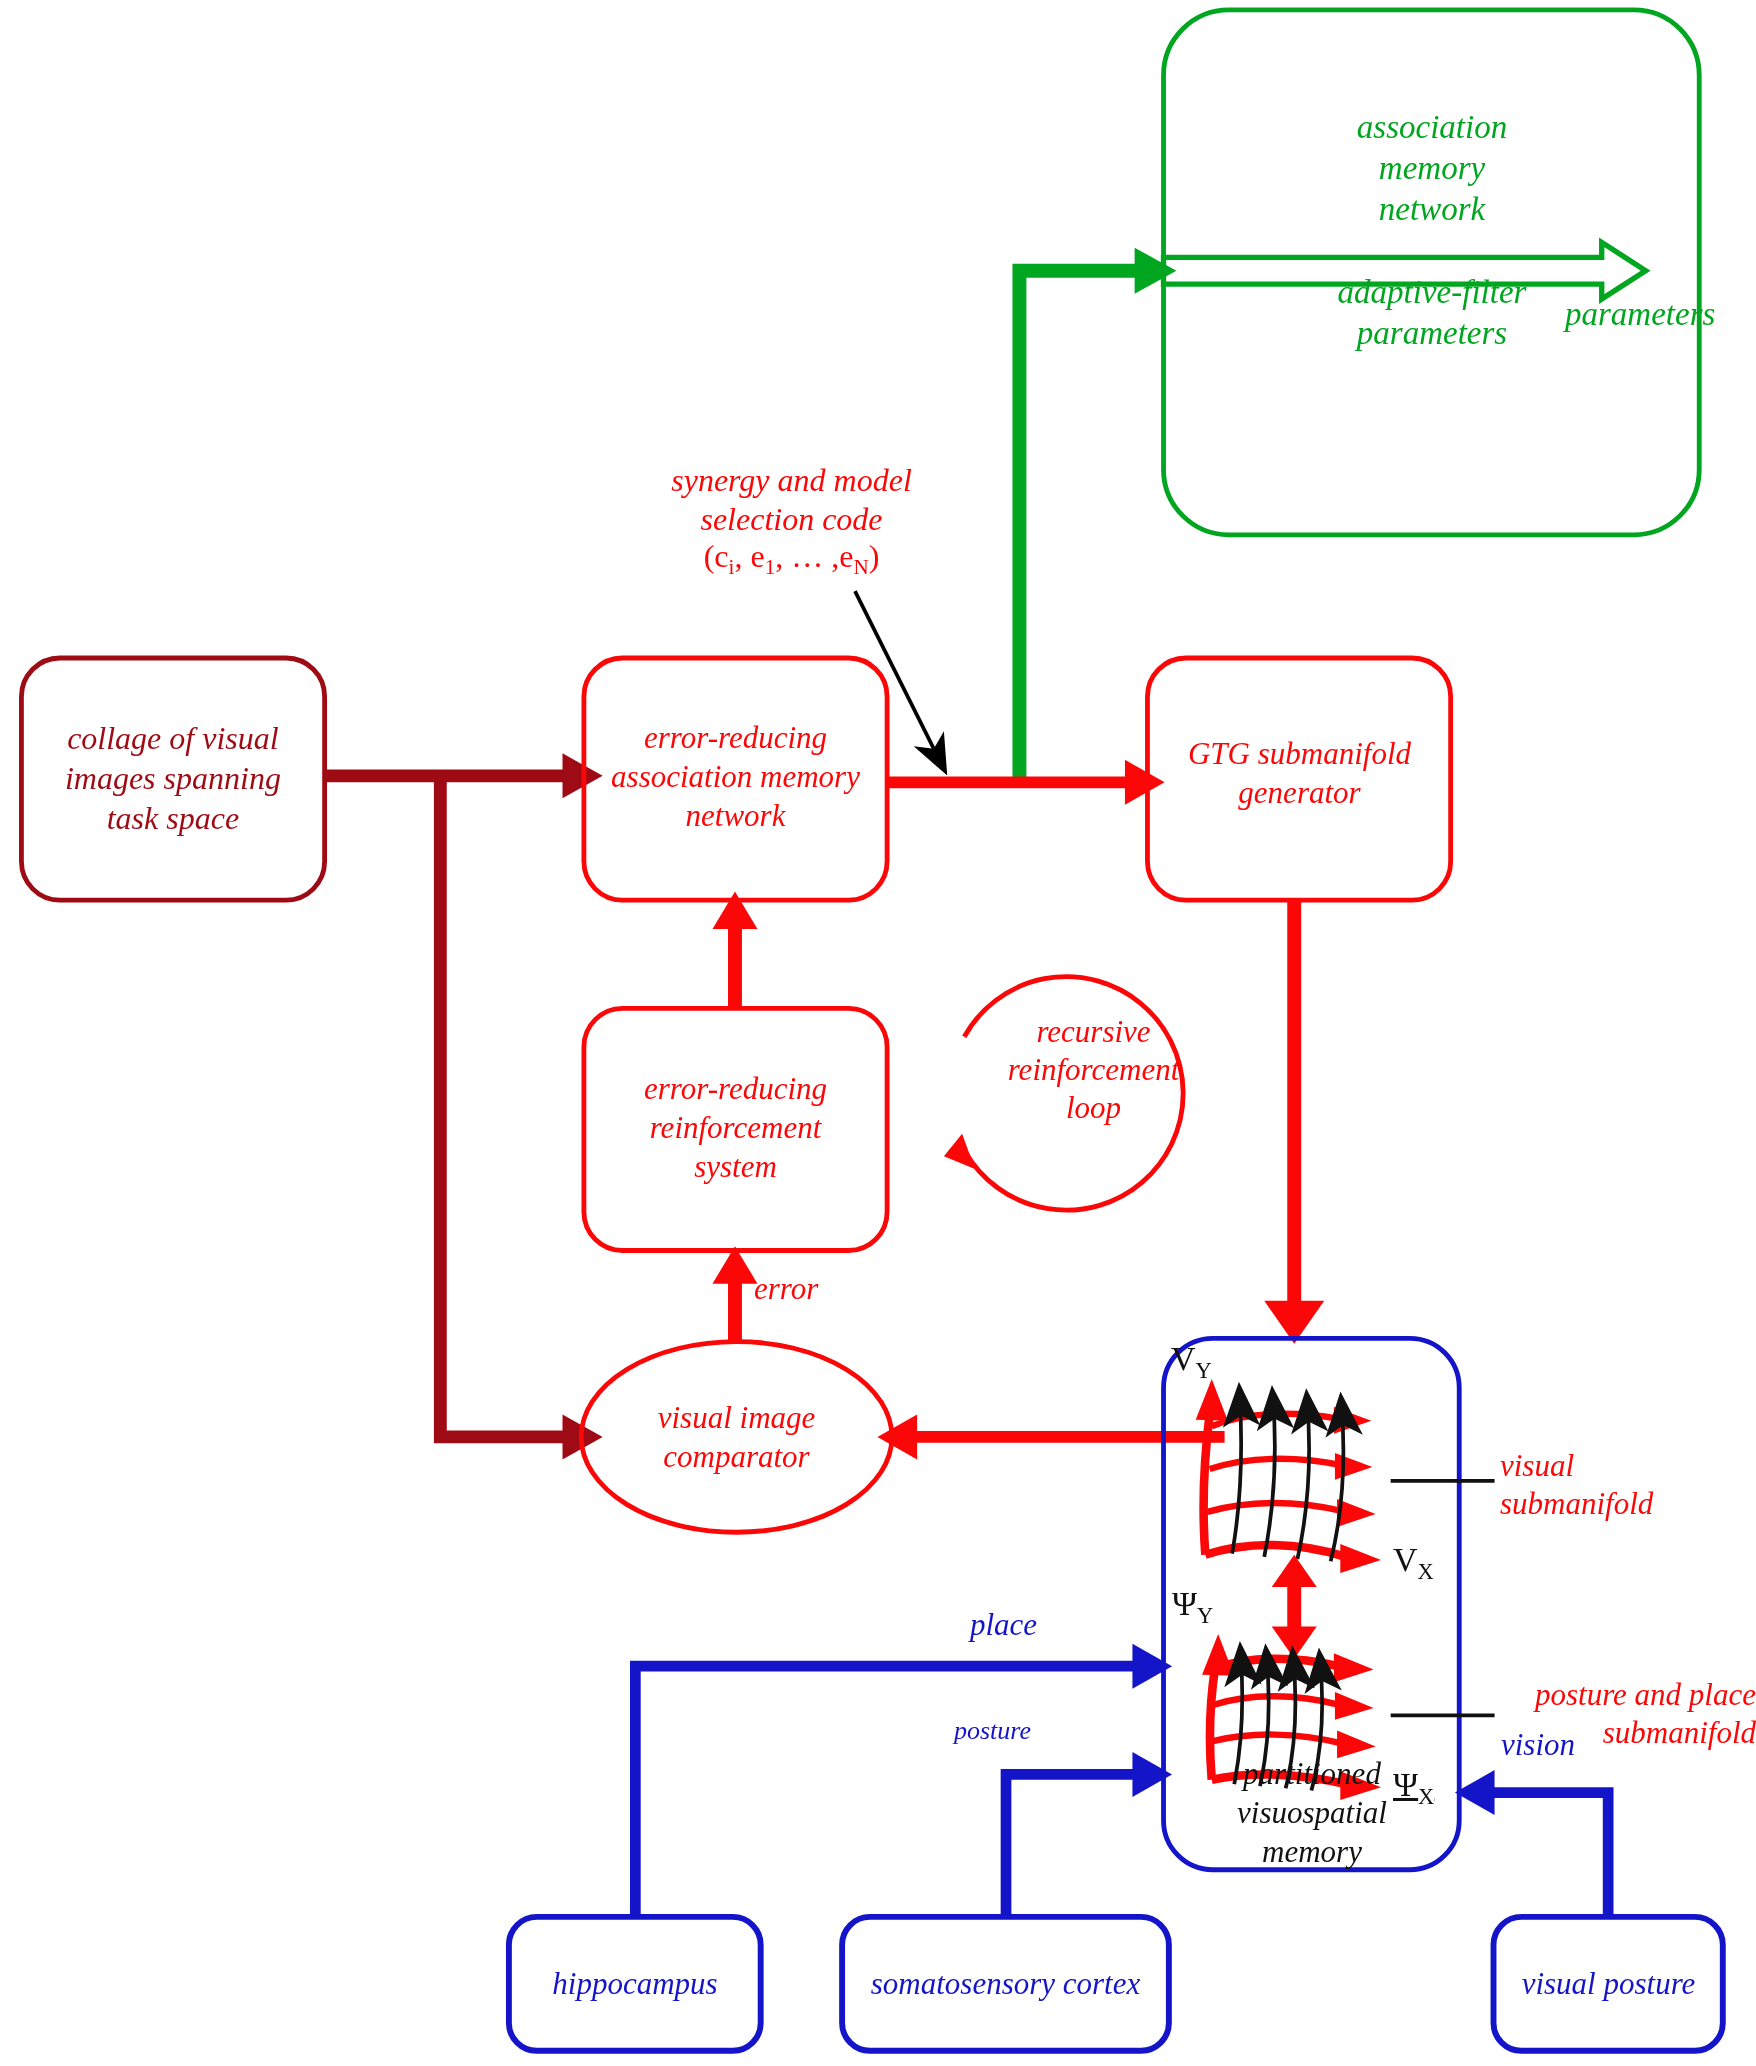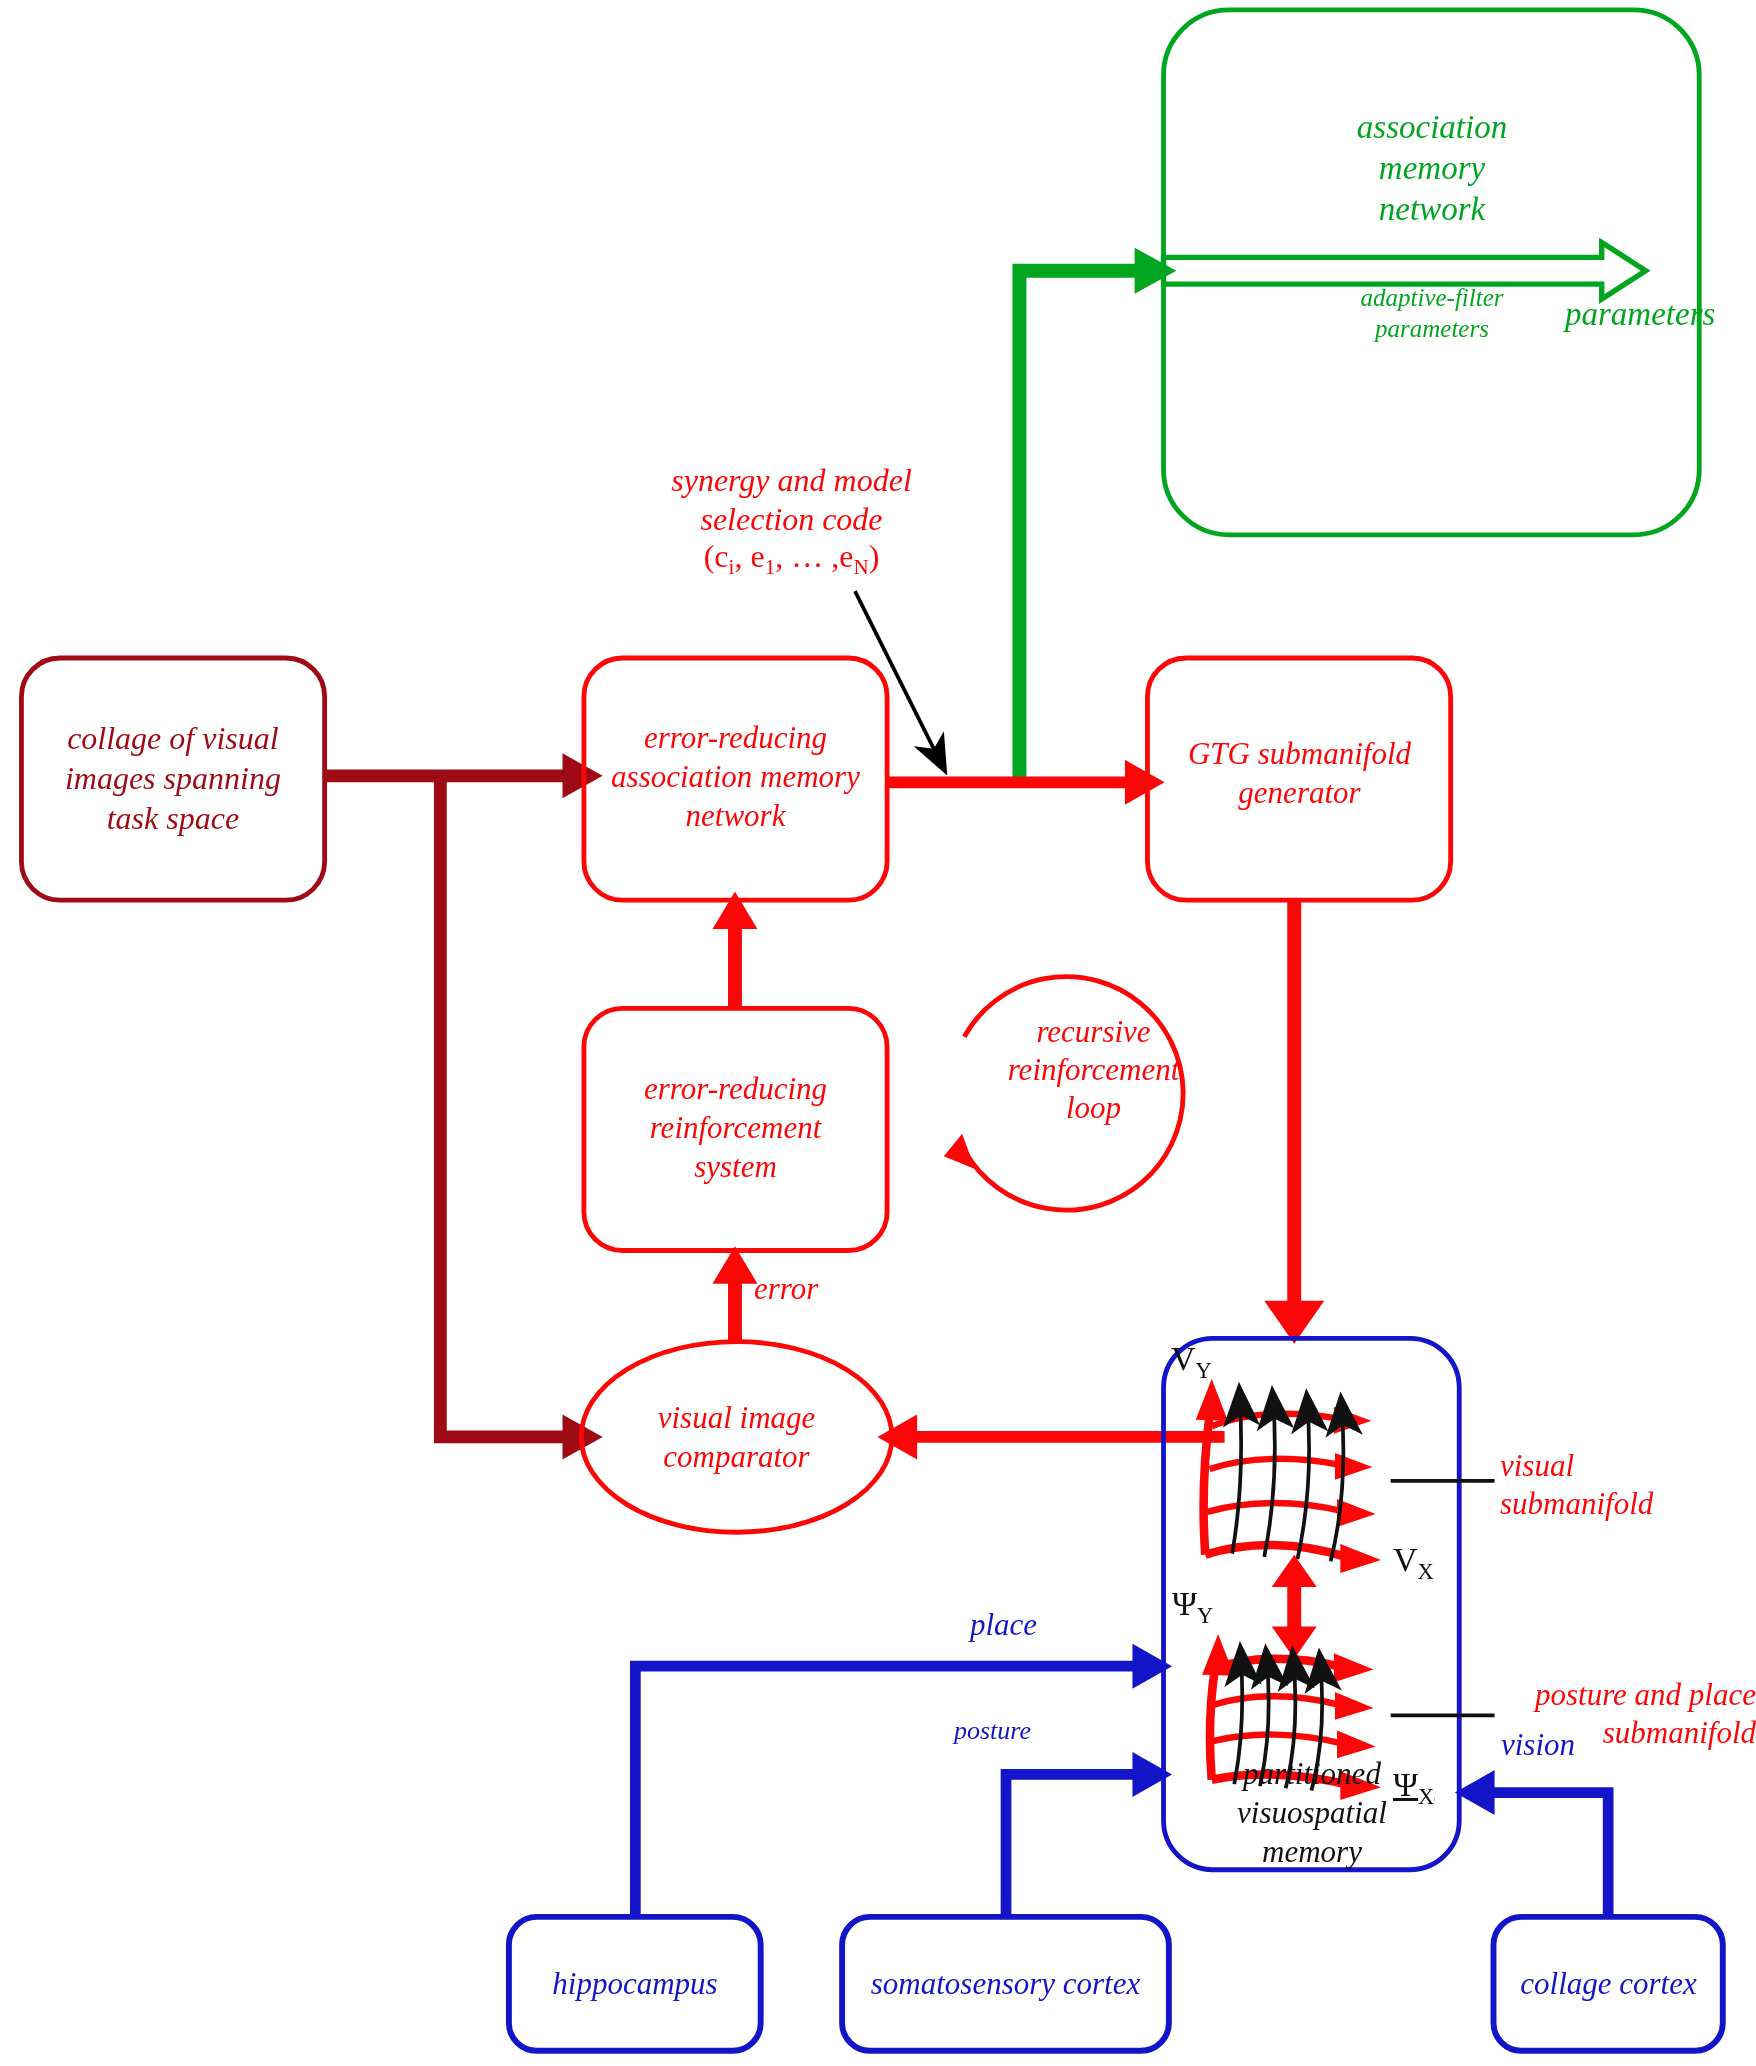--- a/index.html
+++ b/index.html
@@ -144,21 +144,21 @@
     <path d="M1878,3578 L1878,3312 L2118,3312" fill="none" stroke="#1414c8" stroke-width="20"></path>
     <path d="M2114,3270 L2188,3312 L2114,3354 Z" fill="#1414c8"></path>
 
     <path d="M3002,3578 L3002,3346 L2786,3346" fill="none" stroke="#1414c8" stroke-width="20"></path>
     <path d="M2790,3304 L2716,3346 L2790,3388 Z" fill="#1414c8"></path>
   </svg>
 
   <div class="boxlbl green" style="left:1164px;top:115px;width:536px;height:107px;font-size:33px;">association
 memory
 network</div>
-  <div class="boxlbl green" style="left:1164px;top:273px;width:536px;height:80px;font-size:25px;">adaptive-filter
+  <div class="boxlbl green" style="left:1164px;top:273px;width:536px;height:80px;font-size:33px;">adaptive-filter
 parameters</div>
   <div class="lbl green" style="left:1565px;top:294px;width:193px;font-size:33px;text-align:left;">parameters</div>
 
   <div class="lbl red" style="left:647px;top:461px;width:289px;font-size:32px;">synergy and model
 selection code</div>
   <div class="lbl red" style="left:647px;top:537px;width:289px;font-size:32px;font-style:normal;">(<span>c</span><span style="font-size:0.66em;vertical-align:sub;">i</span>, <span>e</span><span style="font-size:0.66em;vertical-align:sub;">1</span>, <span>…</span> ,<span>e</span><span style="font-size:0.66em;vertical-align:sub;">N</span>)</div>
 
   <div class="boxlbl dkred" style="left:21.4px;top:697px;width:303px;height:161px;font-size:32px;">collage of visual
 images spanning
 task space</div>
@@ -192,16 +192,16 @@
   <div class="boxlbl black" style="left:1164px;top:1752px;width:296px;height:123px;font-size:31px;">partitioned
 visuospatial
 memory</div>
 
   <div class="lbl blue" style="left:970px;top:1606px;width:161px;font-size:31px;text-align:left;">place</div>
   <div class="lbl blue" style="left:954px;top:1715px;width:182px;font-size:26px;text-align:left;">posture</div>
   <div class="lbl blue" style="left:1501px;top:1726px;width:161px;font-size:31px;text-align:left;">vision</div>
 
   <div class="boxlbl blue" style="left:842px;top:1917px;width:327px;height:134px;font-size:31px;">somatosensory cortex</div>
   <div class="boxlbl blue" style="left:509px;top:1917px;width:252px;height:134px;font-size:31px;">hippocampus</div>
-  <div class="boxlbl blue" style="left:1494px;top:1917px;width:229px;height:134px;font-size:31px;">collage cortex</div>
+  <div class="boxlbl blue" style="left:1494px;top:1917px;width:229px;height:134px;font-size:31px;">visual posture</div>
 
 </div>
 
 
 </body></html>

